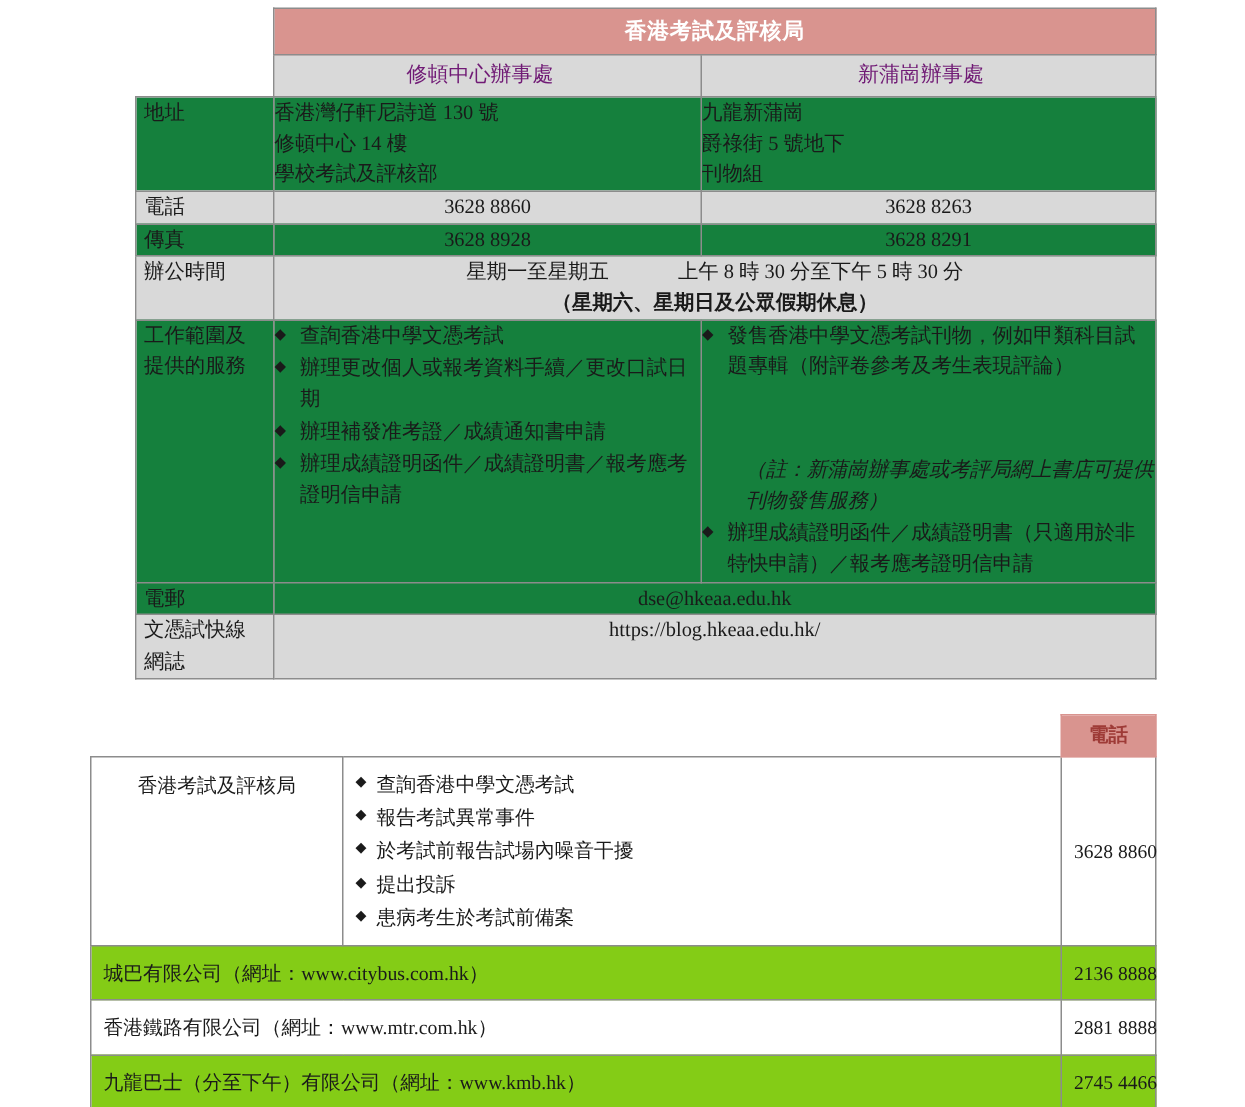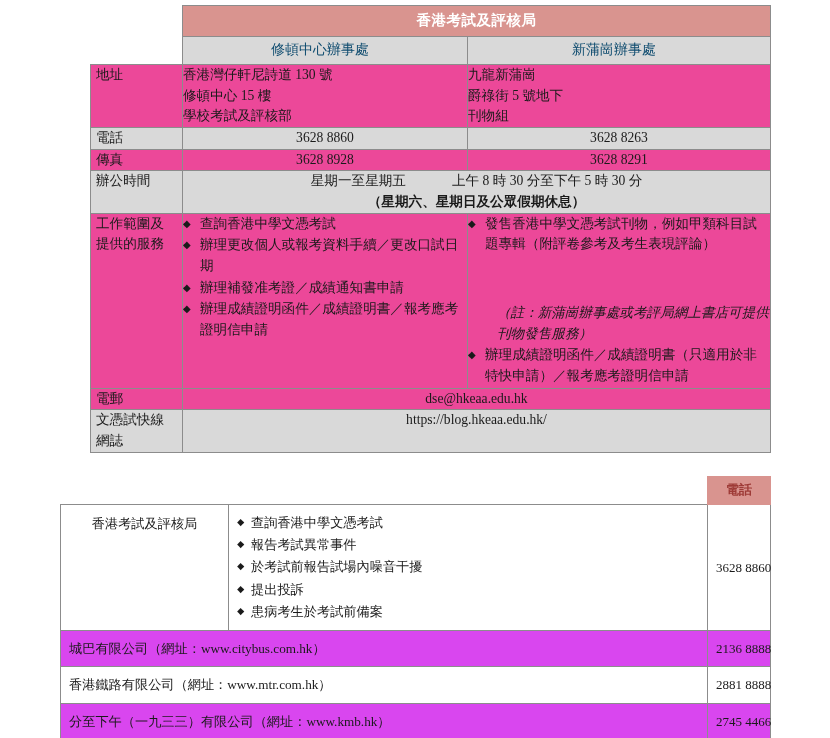--- a/index.html
+++ b/index.html
@@ -41,40 +41,40 @@
     background: #d9948f;
     color: #ffffff;
     font-weight: bold;
     text-align: center;
     font-size: 14.5px;
     padding: 5px 2px 6px 2px;
     letter-spacing: 0.5px;
   }
   .t1 .hdr-sub {
     background: #d9d9d9;
-    color: #0c4a6e;
+    color: #701a75;
     font-weight: normal;
     text-align: center;
     font-size: 14px;
     padding: 4px 12px 5px 2px;
   }
   .t1 .blank-corner {
     border: none;
     background: transparent;
   }
 
   .cell {
     font-size: 13.6px;
     line-height: 1.52;
     padding: 4px 7px 5px 7px;
   }
   .cell.label { padding-left: 5px; }
   .cell.ctr { text-align: center; }
   .row-shade { background: #d9d9d9; }
-  .row-plain { background: #ec4899; }
+  .row-plain { background: #15803d; }
 
   .vmid { vertical-align: middle; }
 
   ul.bul {
     list-style: none;
     margin: 0;
     padding: 0;
   }
   ul.bul > li {
     position: relative;
@@ -162,21 +162,21 @@
     line-height: 1.68;
   }
   .t2 ul.bul2 > li::before {
     content: "\25C6";
     position: absolute;
     left: 0;
     top: 0;
     font-size: 9.5px;
     line-height: 2.3;
   }
-  .t2 .shade { background: #d946ef; }
+  .t2 .shade { background: #84cc16; }
   .t2 .plain { background: #ffffff; }
   .mono-url { font-size: 12.4px; }
 </style>
 </head>
 <body>
 
 <div class="t1-wrap">
   <table class="t1">
     <colgroup>
       <col class="col-label">
@@ -193,21 +193,21 @@
       <tr>
         <td class="blank-corner"></td>
         <td class="hdr-sub">修頓中心辦事處</td>
         <td class="hdr-sub">新蒲崗辦事處</td>
       </tr>
 
       <tr class="row-plain">
         <td class="cell label">地址</td>
         <td class="cell">
           <span>香港灣仔軒尼詩道 130 號</span><br>
-          <span>修頓中心 15 樓</span><br>
+          <span>修頓中心 14 樓</span><br>
           <span>學校考試及評核部</span>
         </td>
         <td class="cell">
           <span>九龍新蒲崗</span><br>
           <span>爵祿街 5 號地下</span><br>
           <span>刊物組</span>
         </td>
       </tr>
 
       <tr class="row-shade">
@@ -301,19 +301,19 @@
         <td class="c mono-url" colspan="2">城巴有限公司（網址：www.citybus.com.hk）</td>
         <td class="c tel">2136 8888</td>
       </tr>
 
       <tr class="plain">
         <td class="c mono-url" colspan="2">香港鐵路有限公司（網址：www.mtr.com.hk）</td>
         <td class="c tel">2881 8888</td>
       </tr>
 
       <tr class="shade">
-        <td class="c mono-url" colspan="2">分至下午（一九三三）有限公司（網址：www.kmb.hk）</td>
+        <td class="c mono-url" colspan="2">九龍巴士（分至下午）有限公司（網址：www.kmb.hk）</td>
         <td class="c tel">2745 4466</td>
       </tr>
 
     </tbody>
   </table>
 </div>
 
 </body></html>

